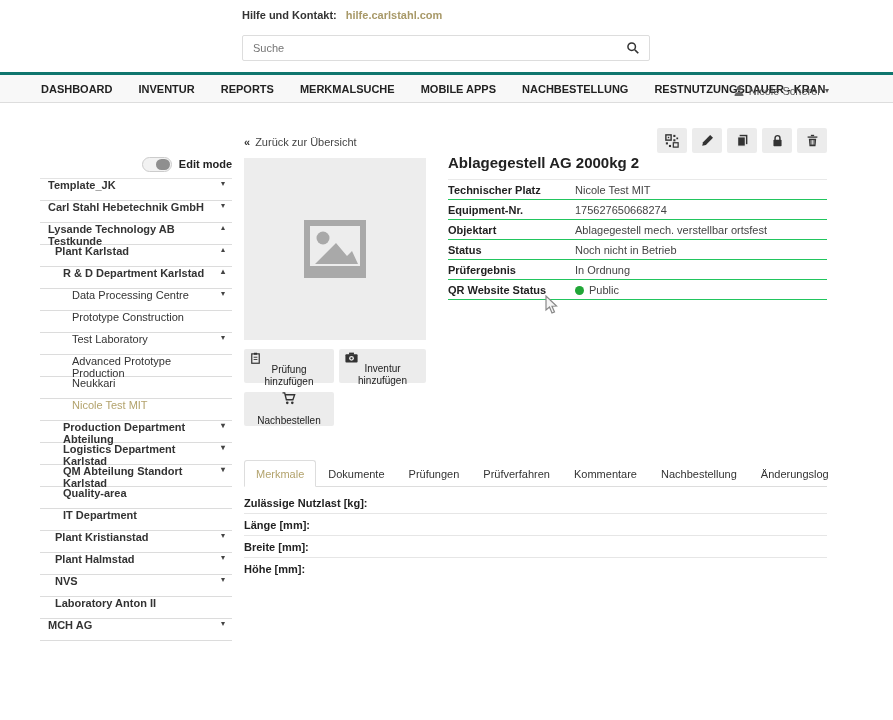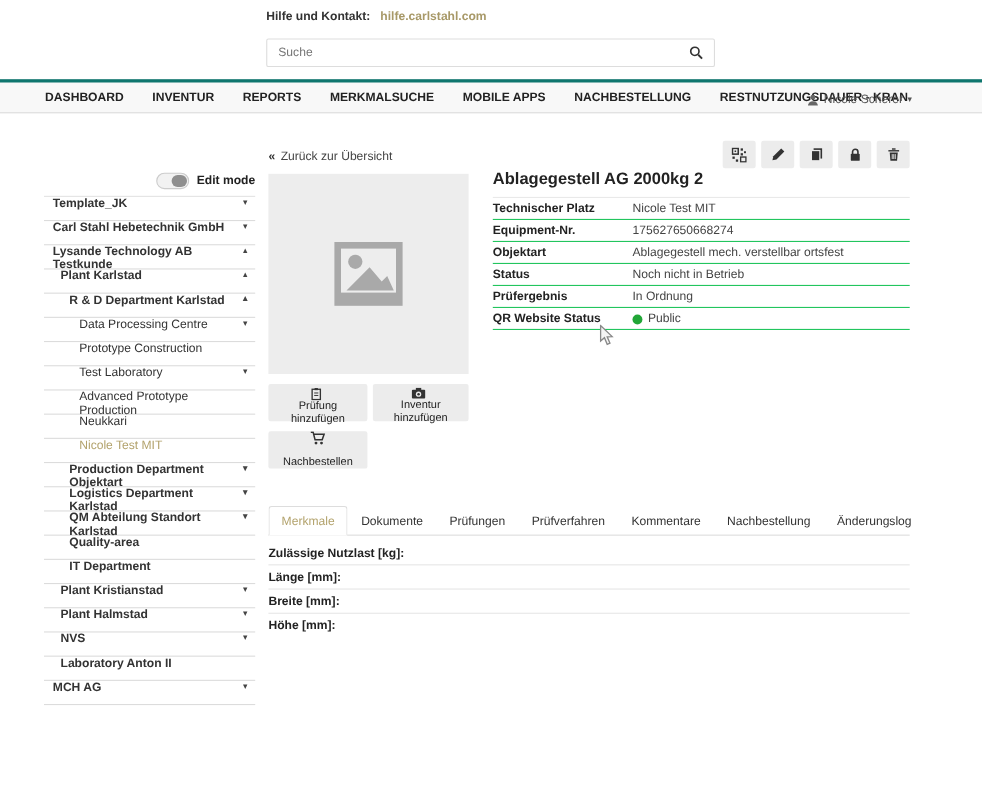--- a/index.html
+++ b/index.html
@@ -77,21 +77,21 @@
   .details h1 { font-size:15px; font-weight:700; color:#222; margin-bottom:8px; }
   .drows { border-top:1px solid #e9e9e9; }
   .drow { display:flex; align-items:flex-start; border-bottom:1px solid #22c55e; padding:4px 0 3px 0; font-size:11px; }
   .drow .dlabel { width:127px; font-weight:700; color:#222; flex-shrink:0; }
   .drow .dvalue { color:#444; display:flex; align-items:center; }
   .dot { display:inline-block; width:9px; height:9px; border-radius:50%; background:#21a637; margin-right:5px; }
   .addbtns { position:absolute; left:0; top:221px; width:182px; }
   .addbtn {
     position:absolute; top:0; height:34px; background:#ececec; border:0; border-radius:2px;
     font-size:10px; color:#222; font-family:"Liberation Sans", sans-serif;
-    display:flex; align-items:center; justify-content:center; flex-wrap:wrap;
+    display:flex; align-items:center; justify-content:flex-start; flex-wrap:wrap;
     padding:3px 6px; line-height:12px; cursor:pointer; text-align:center;
   }
   .addbtn .bic { margin-right:4px; display:inline-flex; vertical-align:middle; }
   #btn-pruefung { left:0; width:90px; }
   #btn-inventur { left:95px; width:87px; }
   .reorder {
     position:absolute; left:0; top:264px; width:90px; height:34px; background:#ececec; border:0; border-radius:2px;
     font-size:10px; color:#222; font-family:"Liberation Sans", sans-serif;
     display:flex; flex-direction:column; align-items:center; justify-content:space-between; gap:2px; cursor:pointer;
   }
@@ -193,21 +193,21 @@
         </div>
       <div class="tree-item lvl3">
           <span class="tlabel">Neukkari</span>
           <span class="caret"></span>
         </div>
       <div class="tree-item lvl3 selected">
           <span class="tlabel">Nicole Test MIT</span>
           <span class="caret"></span>
         </div>
       <div class="tree-item lvl2">
-          <span class="tlabel">Production Department Objektart</span>
+          <span class="tlabel">Production Department Abteilung</span>
           <span class="caret">▾</span>
         </div>
       <div class="tree-item lvl2">
           <span class="tlabel">Logistics Department Karlstad</span>
           <span class="caret">▾</span>
         </div>
       <div class="tree-item lvl2">
           <span class="tlabel">QM Abteilung Standort Karlstad</span>
           <span class="caret">▾</span>
         </div>

